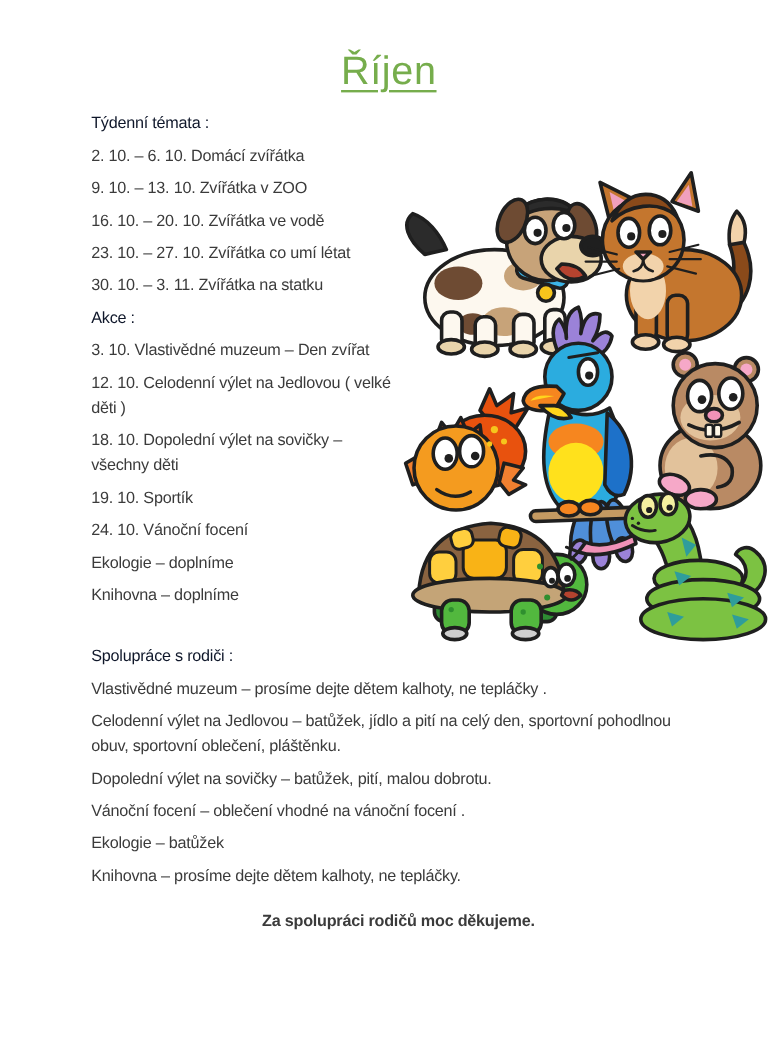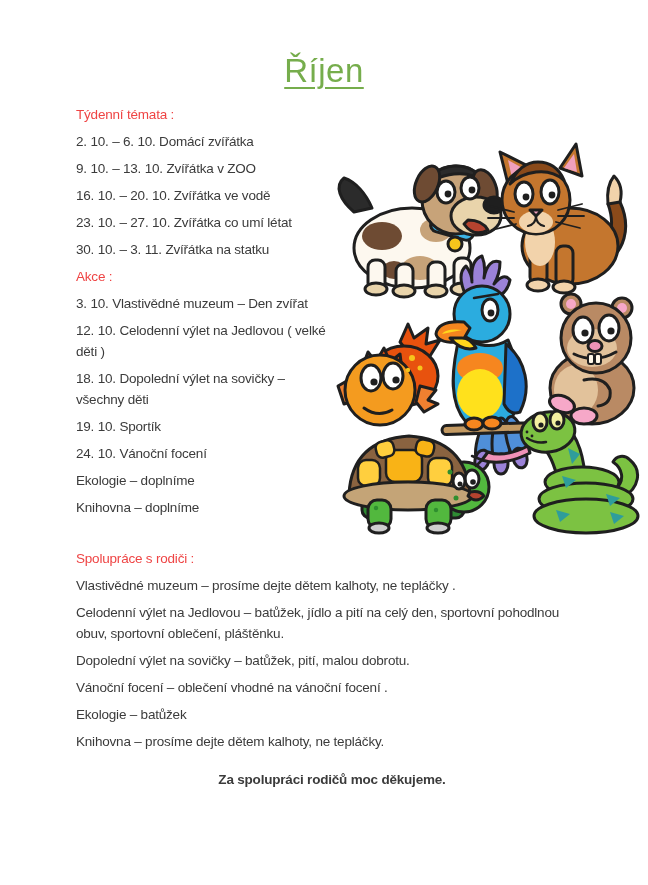--- a/index.html
+++ b/index.html
@@ -6,21 +6,21 @@
   .page {
     position: relative;
     width: 648px;
     height: 885px;
     background: #ffffff;
     font-family: "Liberation Sans", sans-serif;
     color: #3b3b3b;
     overflow: hidden;
   }
   .title-wrap {
-    padding-top: 52px;
+    padding-top: 40px;
     text-align: center;
     margin-bottom: 14px;
   }
   .title {
     display: inline-block;
     font-size: 33px;
     font-weight: 400;
     color: #76ad4c;
     text-decoration: underline;
     text-underline-offset: 5px;
@@ -28,21 +28,21 @@
     letter-spacing: 0.5px;
   }
   .content {
     margin: 0 60px 0 76px;
     font-size: 13.5px;
     letter-spacing: -0.2px;
     line-height: 21px;
   }
   .left-col { width: 252px; }
   .section-heading {
-    color: #ef4444;
+    color: #0f172a;
     margin: 0 0 3px 0;
   }
   .gap-before { margin-top: 27px; }
   .doc-line { margin: 0 0 6px 0; }
   .illustration {
     position: absolute;
     left: 324px;
     top: 142px;
     width: 316px;
     height: 418px;

